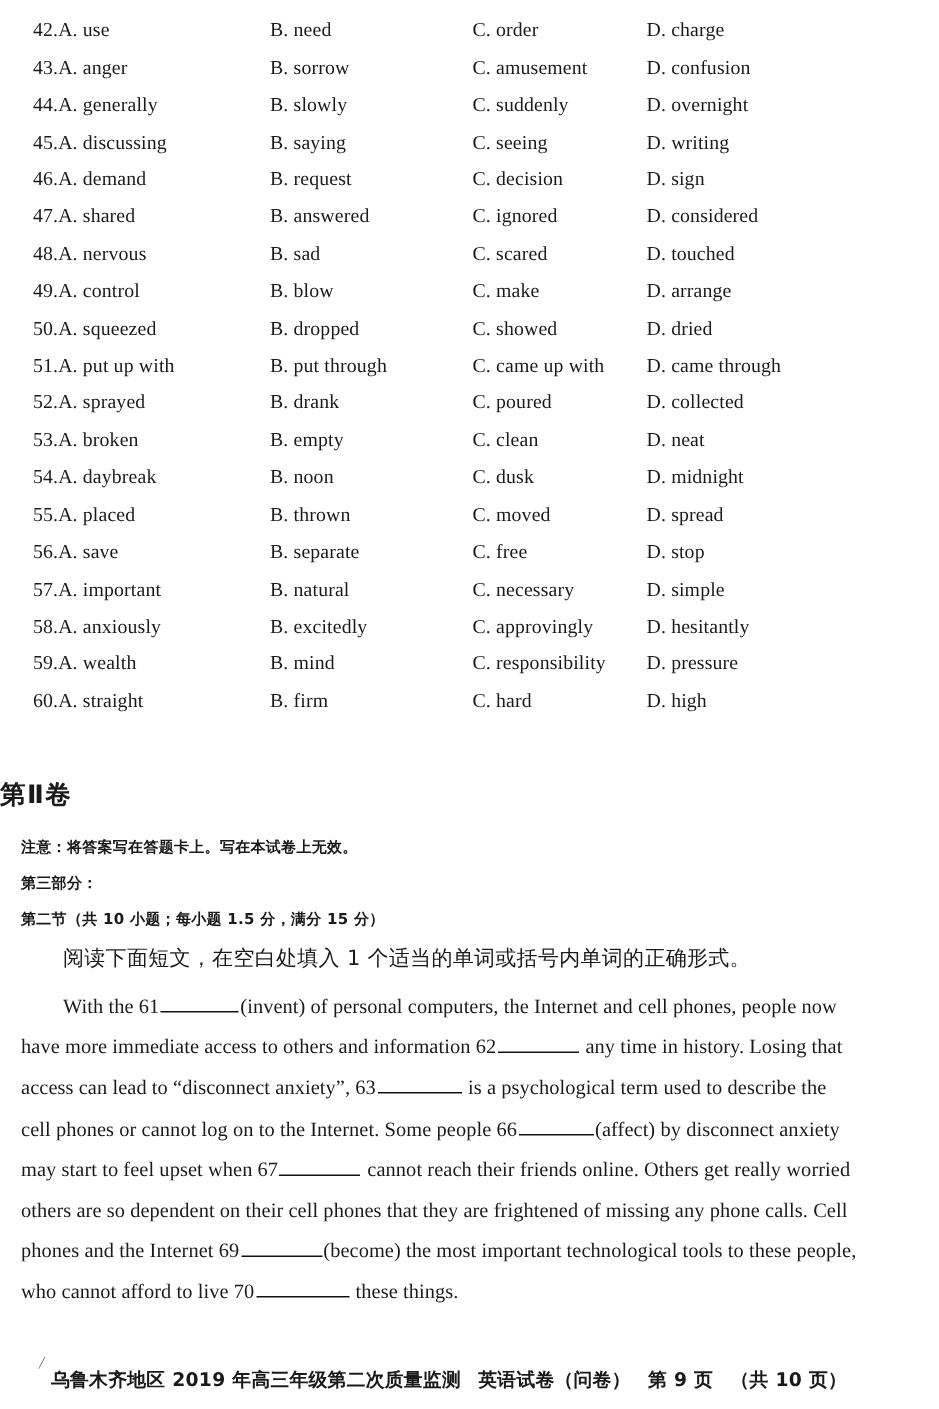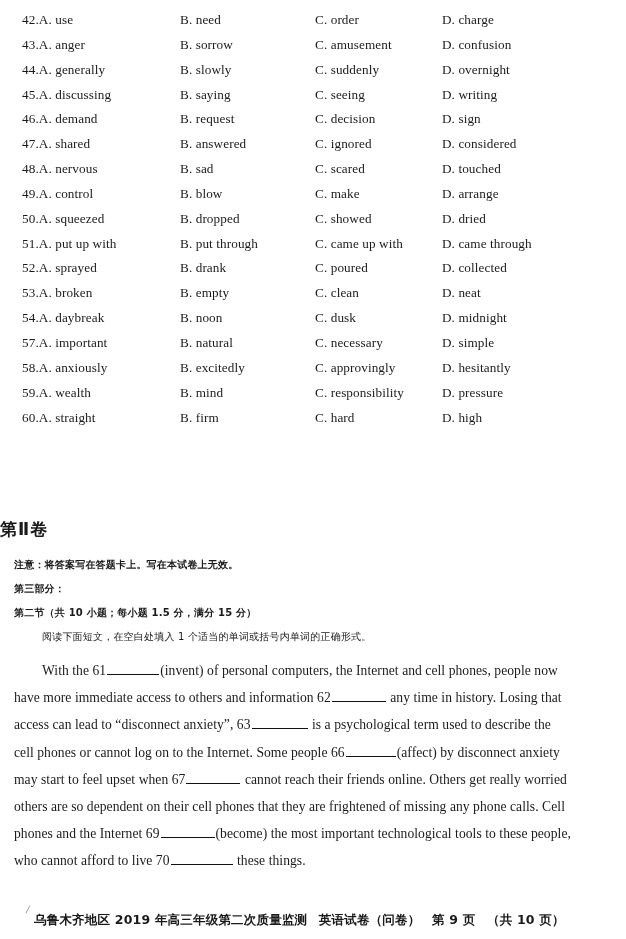--- a/index.html
+++ b/index.html
@@ -41,21 +41,21 @@
   }
   .opt-cell {
     position: absolute;
     top: 0;
     font-size: 13.2px;
     letter-spacing: 0.1px;
   }
   .col-a { left: 22px; }
   .col-b { left: 180px; }
   .col-c { left: 315px; }
-  .col-d { left: 442px; }
+  .col-d { left: 431px; }
 
   
   .part-heading {
     position: absolute;
     top: 518px;
     left: 0;
     width: 626px;
     text-align: left;
     font-size: 17px;
     font-weight: bold;
@@ -74,21 +74,21 @@
     white-space: nowrap;
   }
   .notice-1 { top: 558px; }
   .notice-2 { top: 582px; }
   .notice-3 { top: 606px; }
 
   .instruction-line {
     position: absolute;
     top: 630px;
     left: 42px;
-    font-size: 10px;
+    font-size: 14px;
     font-family: "DejaVu Sans", "Liberation Sans", sans-serif;
     letter-spacing: 0.2px;
     white-space: nowrap;
   }
 
   
   .passage {
     position: absolute;
     top: 657px;
     left: 14px;
@@ -213,20 +213,32 @@
         <span class="opt-cell col-a">53.A. broken</span>
         <span class="opt-cell col-b">B. empty</span>
         <span class="opt-cell col-c">C. clean</span>
         <span class="opt-cell col-d">D. neat</span>
       </div>
       <div class="opt-row">
         <span class="opt-cell col-a">54.A. daybreak</span>
         <span class="opt-cell col-b">B. noon</span>
         <span class="opt-cell col-c">C. dusk</span>
         <span class="opt-cell col-d">D. midnight</span>
+      </div>
+      <div class="opt-row">
+        <span class="opt-cell col-a">55.A. placed</span>
+        <span class="opt-cell col-b">B. thrown</span>
+        <span class="opt-cell col-c">C. moved</span>
+        <span class="opt-cell col-d">D. spread</span>
+      </div>
+      <div class="opt-row">
+        <span class="opt-cell col-a">56.A. save</span>
+        <span class="opt-cell col-b">B. separate</span>
+        <span class="opt-cell col-c">C. free</span>
+        <span class="opt-cell col-d">D. stop</span>
       </div>
       <div class="opt-row">
         <span class="opt-cell col-a">57.A. important</span>
         <span class="opt-cell col-b">B. natural</span>
         <span class="opt-cell col-c">C. necessary</span>
         <span class="opt-cell col-d">D. simple</span>
       </div>
       <div class="opt-row">
         <span class="opt-cell col-a">58.A. anxiously</span>
         <span class="opt-cell col-b">B. excitedly</span>

